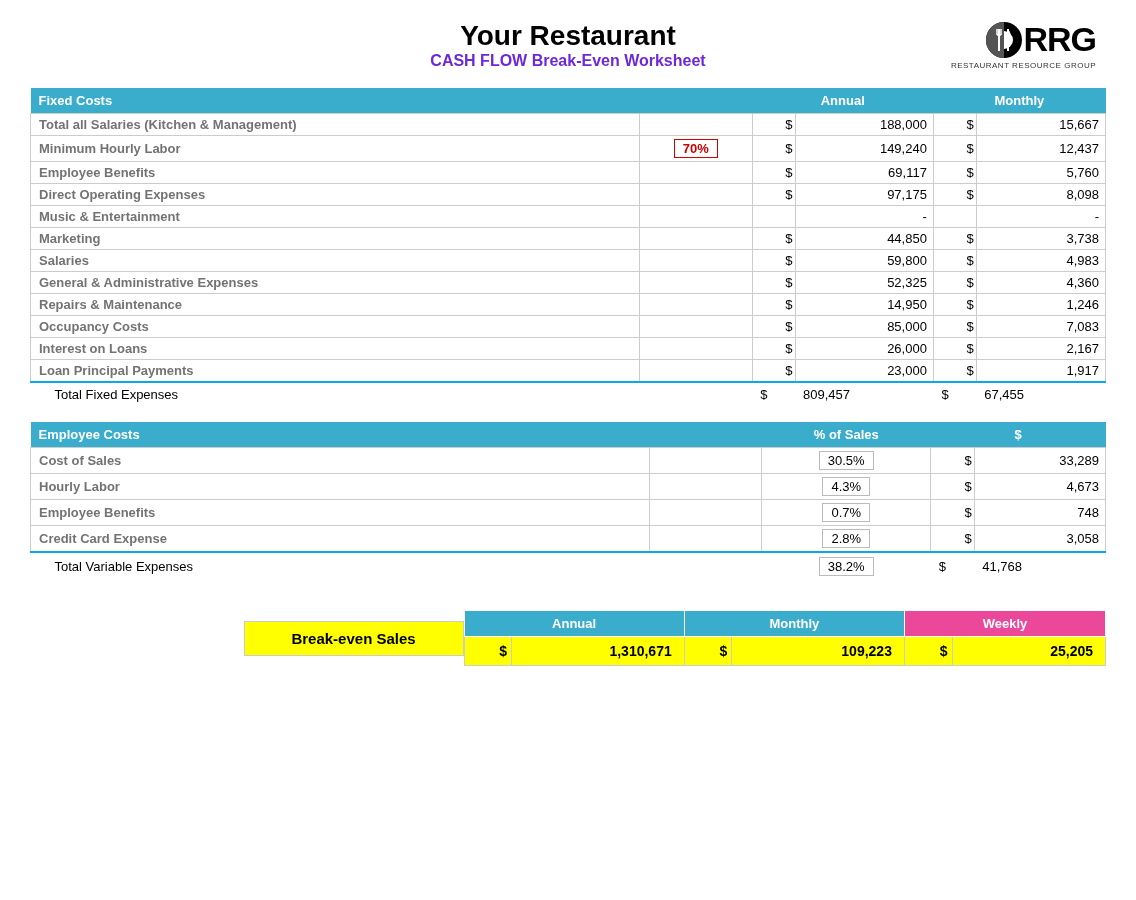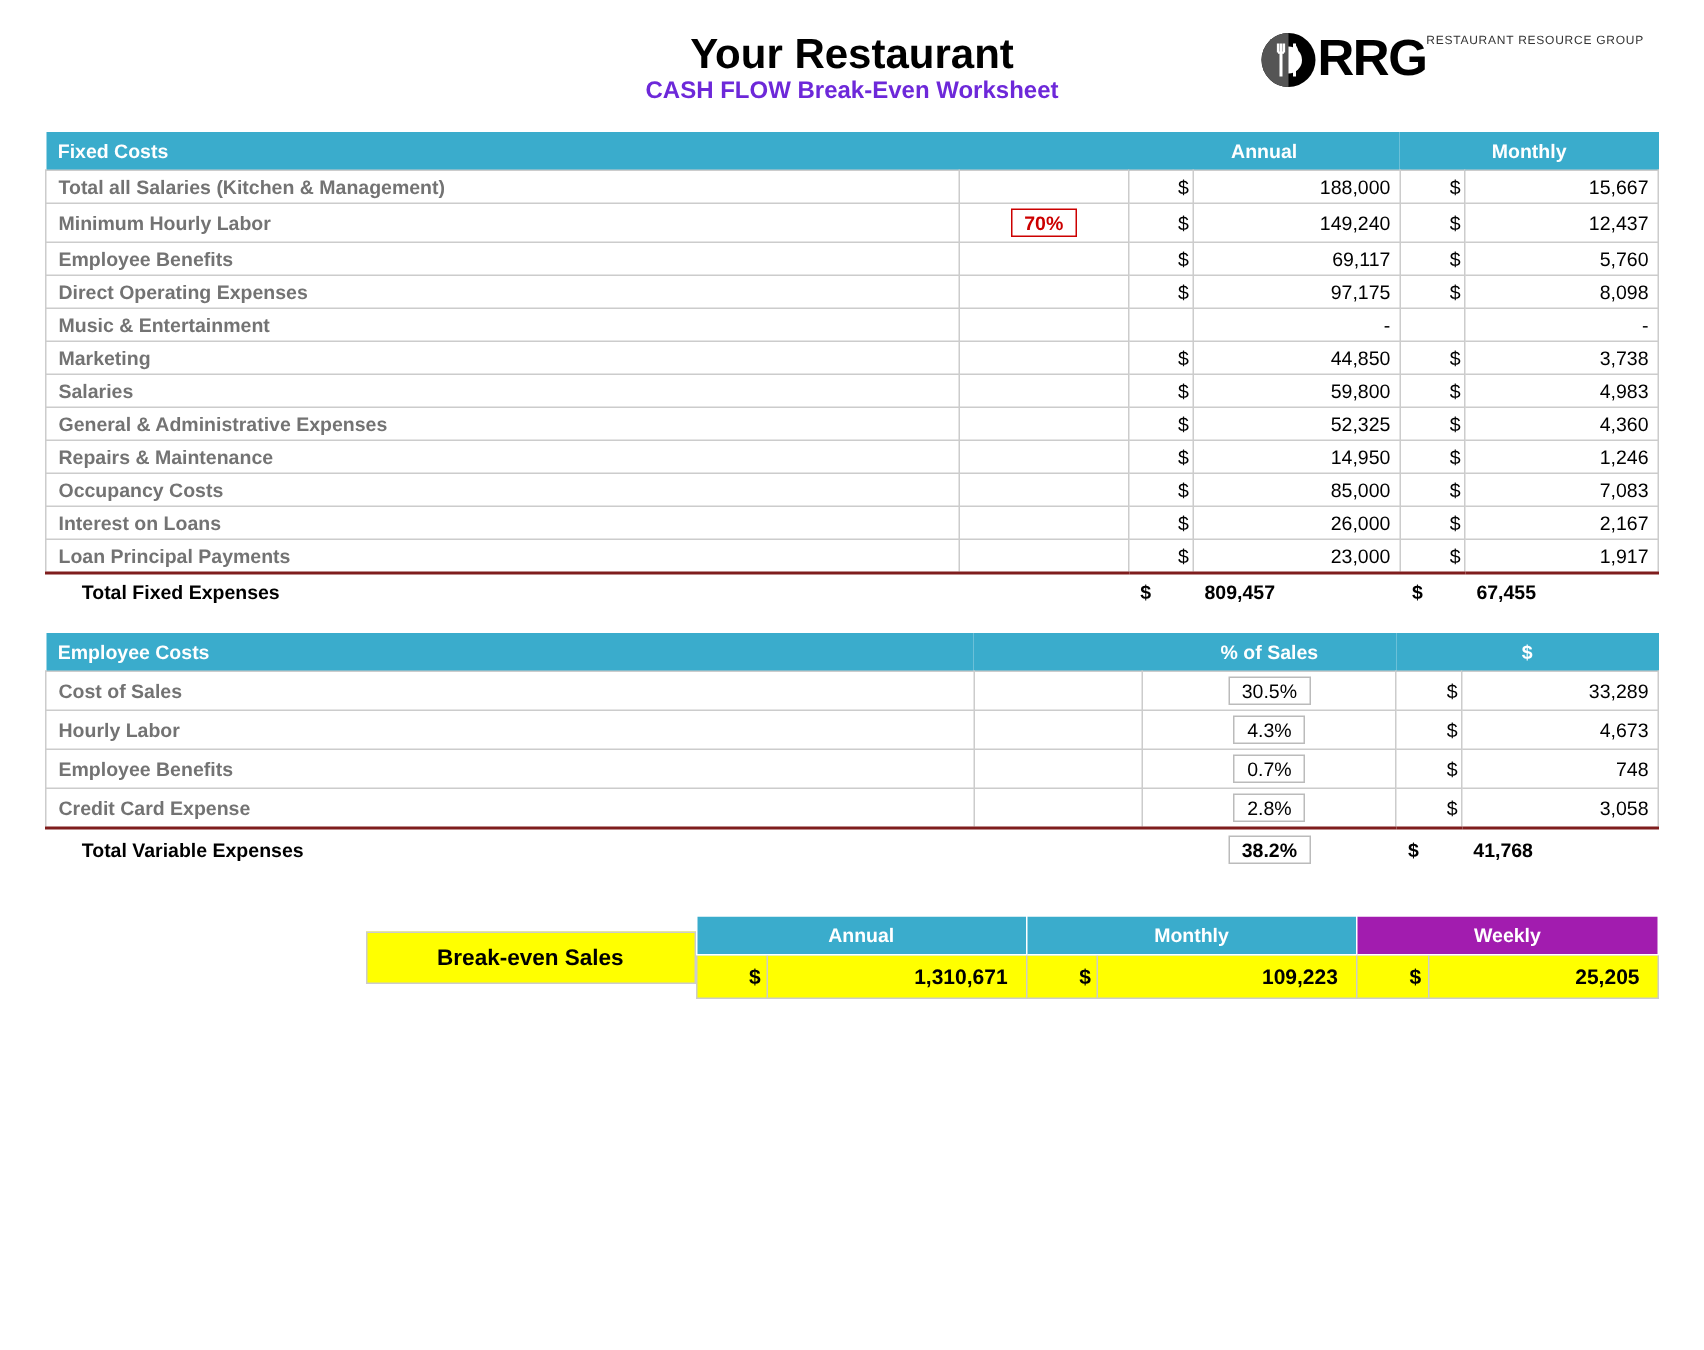--- a/index.html
+++ b/index.html
@@ -46,22 +46,22 @@
     }
     .logo-sub {
       font-size: 8px;
       color: #333;
       text-align: center;
       margin-top: 2px;
       letter-spacing: 0.5px;
     }
     .logo-wrapper {
       display: flex;
-      flex-direction: row;
-      align-items: flex-start;
+      flex-direction: column;
+      align-items: flex-end;
     }
     .logo-top {
       display: flex;
       align-items: center;
     }
 
     
     .table-container {
       width: 100%;
       margin-bottom: 16px;
@@ -101,22 +101,22 @@
     }
     .pct-yellow {
       display: inline-block;
       background: #fff;
       border: 1px solid #bbb;
       padding: 1px 8px;
       font-size: 13px;
     }
     .total-row td {
       padding: 4px 8px;
-      font-weight: bold;
-      border-top: 2px solid #7f1d1d;
+      font-weight: normal;
+      border-top: 2px solid #0ea5e9;
       margin-top: 33px;
     }
     .total-row td.indent {
       padding-left: 24px;
     }
 
     
     .col-label { width: 330px; }
     .col-spacer { width: 60px; }
     .col-ds1 { width: 16px; text-align: right; }
@@ -380,21 +380,21 @@
 </div>
 
 <div class="breakeven-section">
   <div style="width:280px;"></div>
   <div class="breakeven-label-cell">Break-even Sales</div>
   <table class="breakeven-table">
     <thead>
       <tr>
         <td class="breakeven-header" colspan="2" style="background:#3aaccc;color:#fff;font-weight:bold;text-align:center;padding:5px 18px;border:1px solid #fff;font-size:13px;">Annual</td>
         <td class="breakeven-header" colspan="2" style="background:#3aaccc;color:#fff;font-weight:bold;text-align:center;padding:5px 18px;border:1px solid #fff;font-size:13px;">Monthly</td>
-        <td class="breakeven-header" colspan="2" style="background:#a21caf;color:#fff;font-weight:bold;text-align:center;padding:5px 18px;border:1px solid #fff;font-size:13px;">Weekly</td>
+        <td class="breakeven-header" colspan="2" style="background:#ec4899;color:#fff;font-weight:bold;text-align:center;padding:5px 18px;border:1px solid #fff;font-size:13px;">Weekly</td>
       </tr>
     </thead>
     <tbody>
       <tr>
         <td style="background:#ffff00;font-weight:bold;text-align:right;padding:6px 4px 6px 12px;border:1px solid #ccc;font-size:14px;">$</td>
         <td style="background:#ffff00;font-weight:bold;text-align:right;padding:6px 12px;border:1px solid #ccc;font-size:14px;min-width:90px;">1,310,671</td>
         <td style="background:#ffff00;font-weight:bold;text-align:right;padding:6px 4px 6px 12px;border:1px solid #ccc;font-size:14px;">$</td>
         <td style="background:#ffff00;font-weight:bold;text-align:right;padding:6px 12px;border:1px solid #ccc;font-size:14px;min-width:90px;">109,223</td>
         <td style="background:#ffff00;font-weight:bold;text-align:right;padding:6px 4px 6px 12px;border:1px solid #ccc;font-size:14px;">$</td>
         <td style="background:#ffff00;font-weight:bold;text-align:right;padding:6px 12px;border:1px solid #ccc;font-size:14px;min-width:80px;">25,205</td>

